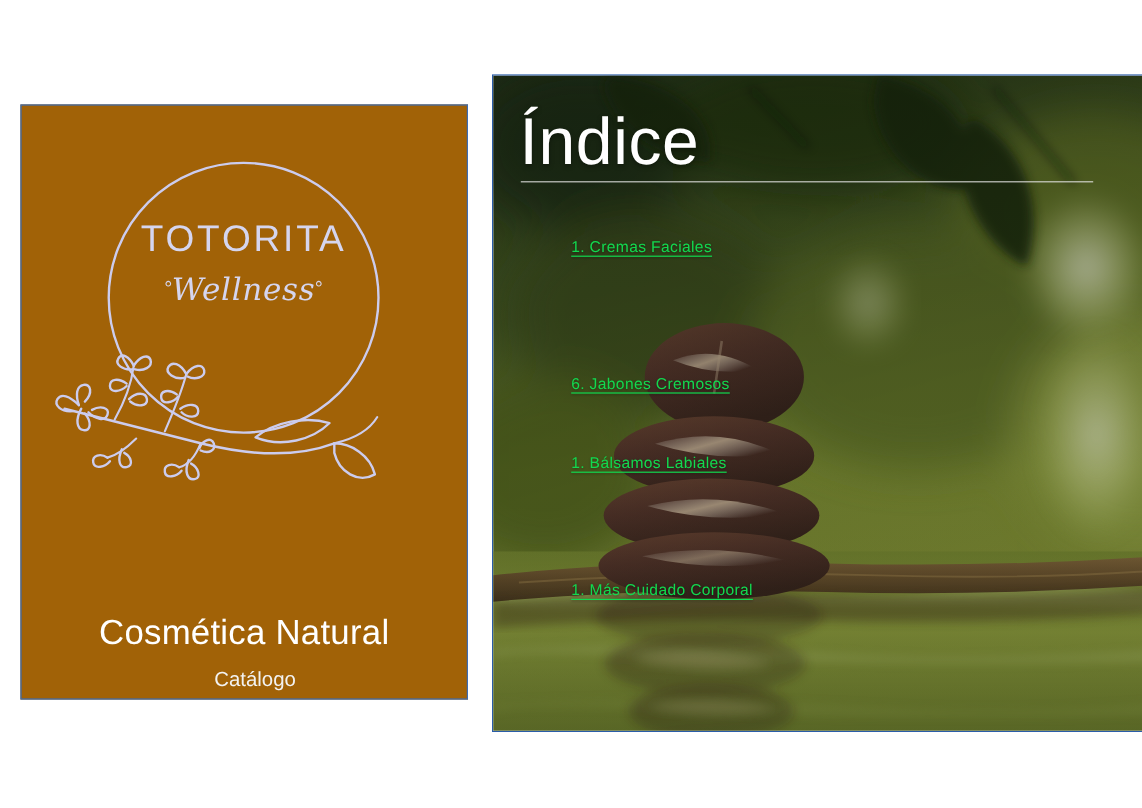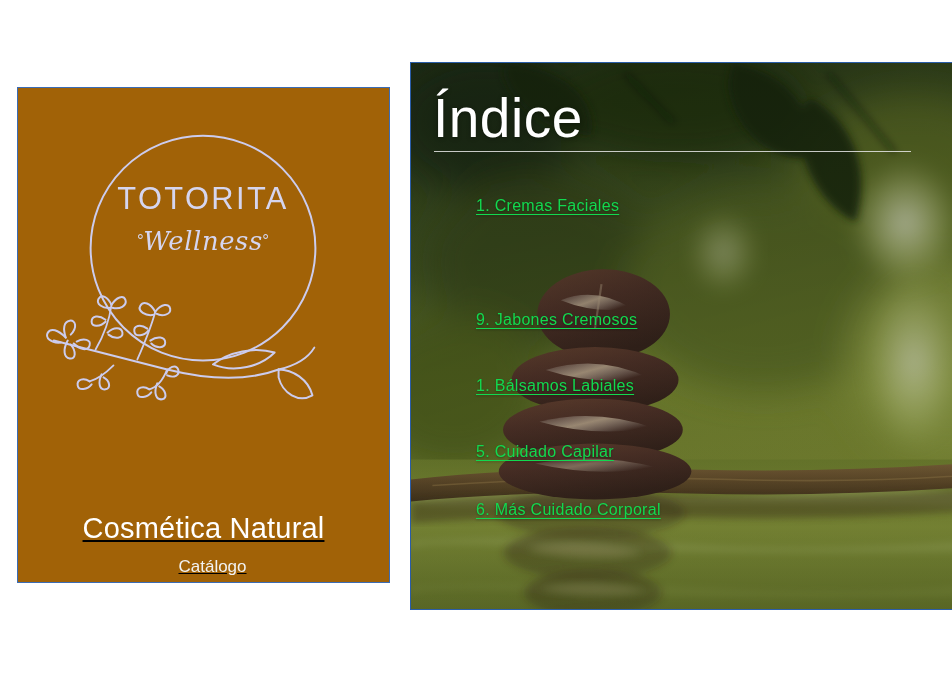--- a/index.html
+++ b/index.html
@@ -36,21 +36,20 @@
     height: 330px;
   }
   #logo-svg { display: block; width: 100%; height: 100%; }
 
   #cover-texts {
     position: absolute;
     left: 0;
     top: 425px;
     width: 100%;
     text-align: center;
-    text-decoration: underline;
   }
   #brand-tagline {
     color: #ffffff;
     font-size: 29px;
     font-weight: 400;
     letter-spacing: 0.2px;
     line-height: 1.1;
     margin: 0 0 10px 0;
   }
   .cover-sub {
@@ -108,21 +107,21 @@
     top: 134px;
     width: 470px;
     list-style: none;
     margin: 0;
     padding: 0;
   }
   #index-list li { margin: 0; padding: 0; }
   .index-link {
     display: inline-block;
     color: #12d94f;
-    font-size: 16px;
+    font-size: 13px;
     font-weight: 400;
     letter-spacing: 0.3px;
     text-decoration: underline;
     text-underline-offset: 3px;
     text-decoration-thickness: 1.4px;
     white-space: nowrap;
     cursor: pointer;
     text-shadow: 0 1px 2px rgba(0,0,0,0.30);
   }
   .sp-48 { height: 48px; }
@@ -305,23 +304,22 @@
   </div>
   <div id="index-tint"></div>
 
   <h1 id="index-title">Índice</h1>
   <div id="index-title-rule"></div>
 
   <ul id="index-list">
     <li><a class="index-link">1. Cremas Faciales</a></li>
     <li class="sp-48"></li>
     <li class="sp-48"></li>
-    <li><a class="index-link">9. Jabones Cremosos</a></li>
+    <li><a class="index-link">6. Jabones Cremosos</a></li>
     <li class="sp-48"></li>
     <li><a class="index-link">1. Bálsamos Labiales</a></li>
     <li class="sp-48"></li>
-    <li><a class="index-link">5. Cuidado Capilar</a></li>
     <li class="sp-40"></li>
-    <li><a class="index-link">6. Más Cuidado Corporal</a></li>
+    <li><a class="index-link">1. Más Cuidado Corporal</a></li>
     <li class="sp-48"></li>
 
   </ul>
 </div>
 
 </body></html>

